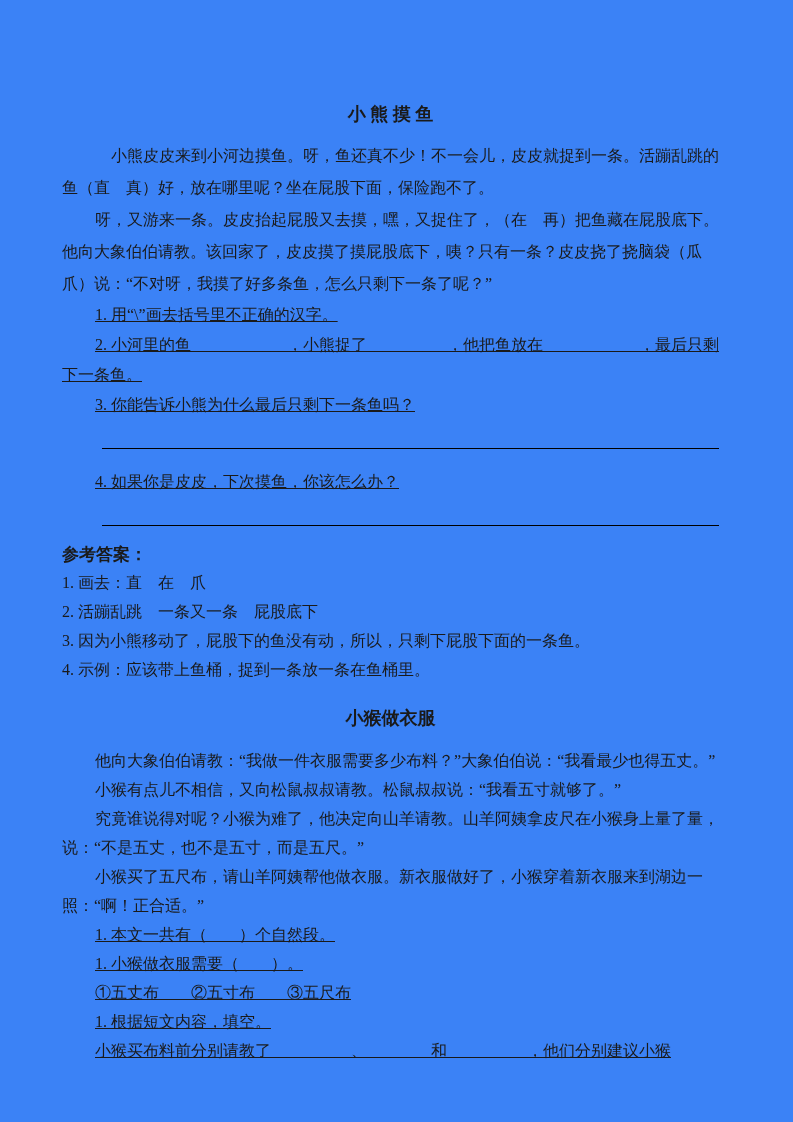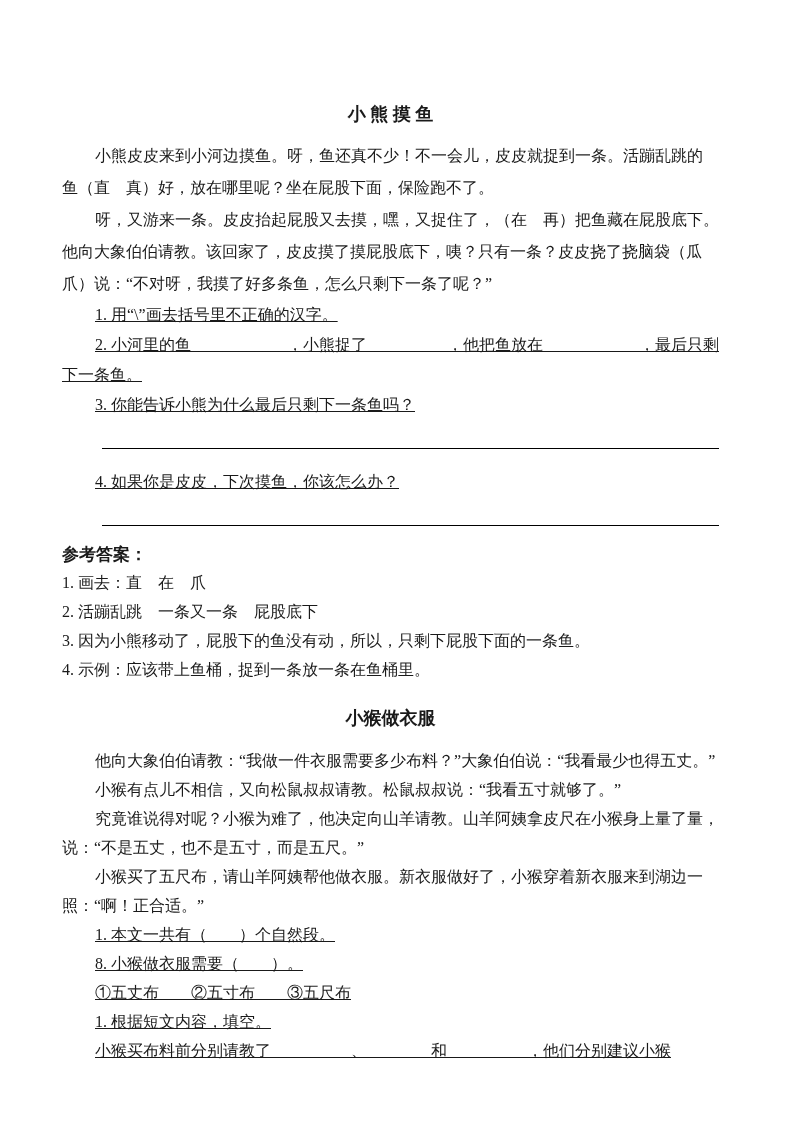--- a/index.html
+++ b/index.html
@@ -1,42 +1,42 @@
 <!DOCTYPE html>
 <html><head>
 <meta charset="utf-8">
 <style>
   html, body { margin: 0; padding: 0; background: #e8e8e8; }
   .page {
     position: relative;
     width: 793px;
     height: 1122px;
     margin: 0 auto;
-    background: #ffffff;
+    background: #3b82f6;
     box-sizing: border-box;
     padding: 100px 74px 0 62px;
     overflow: hidden;
     font-family: "Liberation Serif", "DejaVu Serif", serif;
     font-size: 16px;
     color: #1a1a1a;
   }
   .title {
     font-size: 18px;
     font-weight: bold;
     text-align: center;
     line-height: 28px;
     white-space: nowrap;
   }
   .line {
     line-height: 32px;
     white-space: nowrap;
   }
   .qline { line-height: 30px; white-space: nowrap; text-decoration: underline; }
   .indent { padding-left: 33px; }
-  .first-after-title { margin-top: 12px; }
+  .first-after-title { margin-top: 12px; text-align: right; }
   .rule {
     height: 0;
     border-top: 1.5px solid #000;
     margin: 28px 0 0 40px;
   }
   .after-rule { margin-top: 18px; }
   .answers { margin-top: 16px; }
   .answers-header {
     font-weight: bold;
     font-size: 17px;
@@ -83,19 +83,19 @@
 
   <div class="p2 p2-body">
     <div class="line indent">他向大象伯伯请教：“我做一件衣服需要多少布料？”大象伯伯说：“我看最少也得五丈。”</div>
     <div class="line indent">小猴有点儿不相信，又向松鼠叔叔请教。松鼠叔叔说：“我看五寸就够了。”</div>
     <div class="line indent">究竟谁说得对呢？小猴为难了，他决定向山羊请教。山羊阿姨拿皮尺在小猴身上量了量，</div>
     <div class="line">说：“不是五丈，也不是五寸，而是五尺。”</div>
     <div class="line indent">小猴买了五尺布，请山羊阿姨帮他做衣服。新衣服做好了，小猴穿着新衣服来到湖边一</div>
     <div class="line">照：“啊！正合适。”</div>
 
     <div class="qline indent">1. 本文一共有（　　）个自然段。</div>
-    <div class="qline indent">8. 小猴做衣服需要（　　）。</div>
+    <div class="qline indent">1. 小猴做衣服需要（　　）。</div>
     <div class="qline indent">①五丈布　　②五寸布　　③五尺布</div>
     <div class="qline indent">1. 根据短文内容，填空。</div>
     <div class="qline indent">小猴买布料前分别请教了__________、________和__________，他们分别建议小猴</div>
   </div>
 
 </div>
 
 </body></html>

